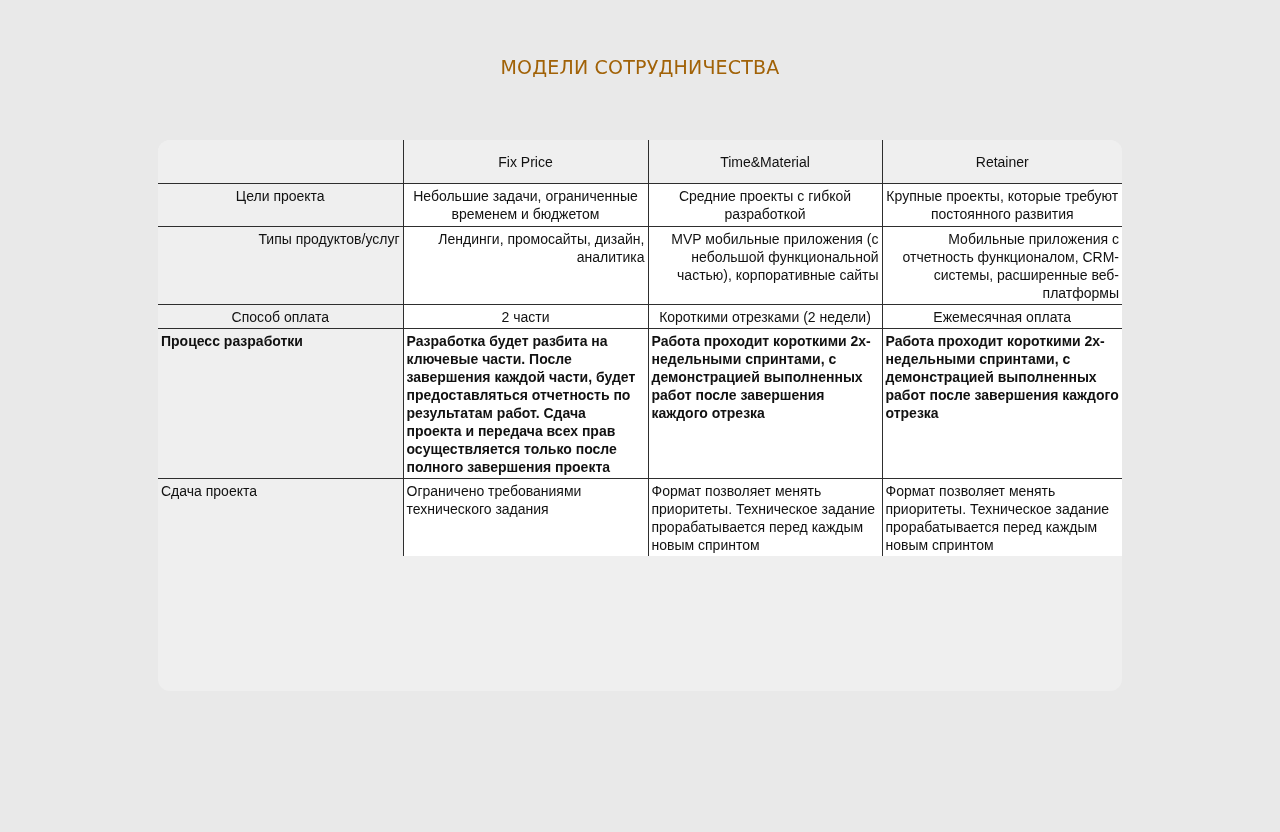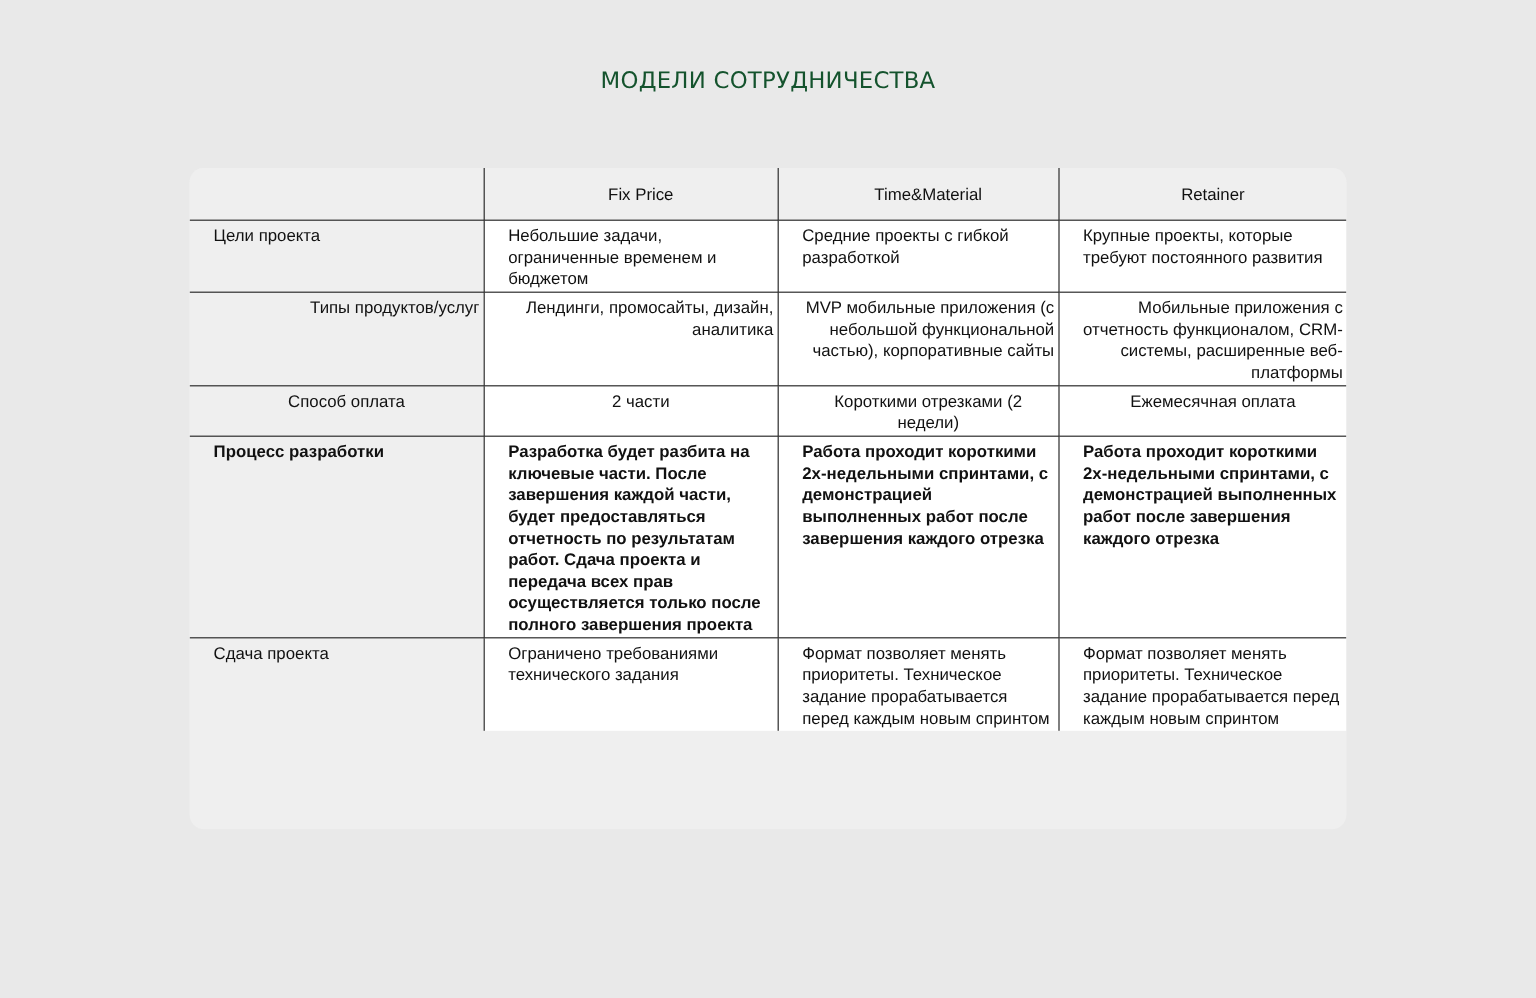--- a/index.html
+++ b/index.html
@@ -17,21 +17,21 @@
     }
     .title {
       position: absolute;
       top: 56px;
       left: 0;
       width: 1280px;
       text-align: center;
       font-family: "DejaVu Sans", sans-serif;
       font-size: 19px;
       letter-spacing: 0.2px;
-      color: #14532d;
+      color: #a16207;
       font-weight: 400;
     }
     .card {
       position: absolute;
       left: 158px;
       top: 140px;
       width: 964px;
       height: 551px;
       border-radius: 12px;
       overflow: hidden;
@@ -46,38 +46,38 @@
       line-height: 18px;
       color: #111;
     }
     col.c0 { width: 245px; }
     col.c1 { width: 245px; }
     col.c2 { width: 234px; }
     col.c3 { width: 240px; }
     td, th {
       vertical-align: top;
       text-align: left;
-      padding: 3px 3px 2px 20px;
+      padding: 3px 3px 2px 3px;
       font-weight: 400;
       border: 1.5px solid #2e2e2e;
       background: #ffffff;
       margin-left: 12px;
     }
     tr > :first-child { border-left: none; background: #efefef; }
     tr > :last-child { border-right: none; }
     thead th {
       border-top: none;
       background: #efefef;
       text-align: center;
       vertical-align: middle;
       height: 38px;
     }
     thead th:first-child { border-left: none; }
     tbody tr:last-child td { border-bottom: none; }
-    .h1 td { height: 37px; }
+    .h1 td { height: 37px; text-align: center; }
     .h2 td { height: 71px; text-align: right; }
     .h3 td { height: 18px; }
     .h4 td { height: 37px; }
     .h5 td { height: 72px; }
     .h6 td { height: 18px; text-align: center; }
     .h7 td { height: 144px; font-weight: bold; }
     .h8 td { height: 72px; }
   </style>
 </head>
 <body>

